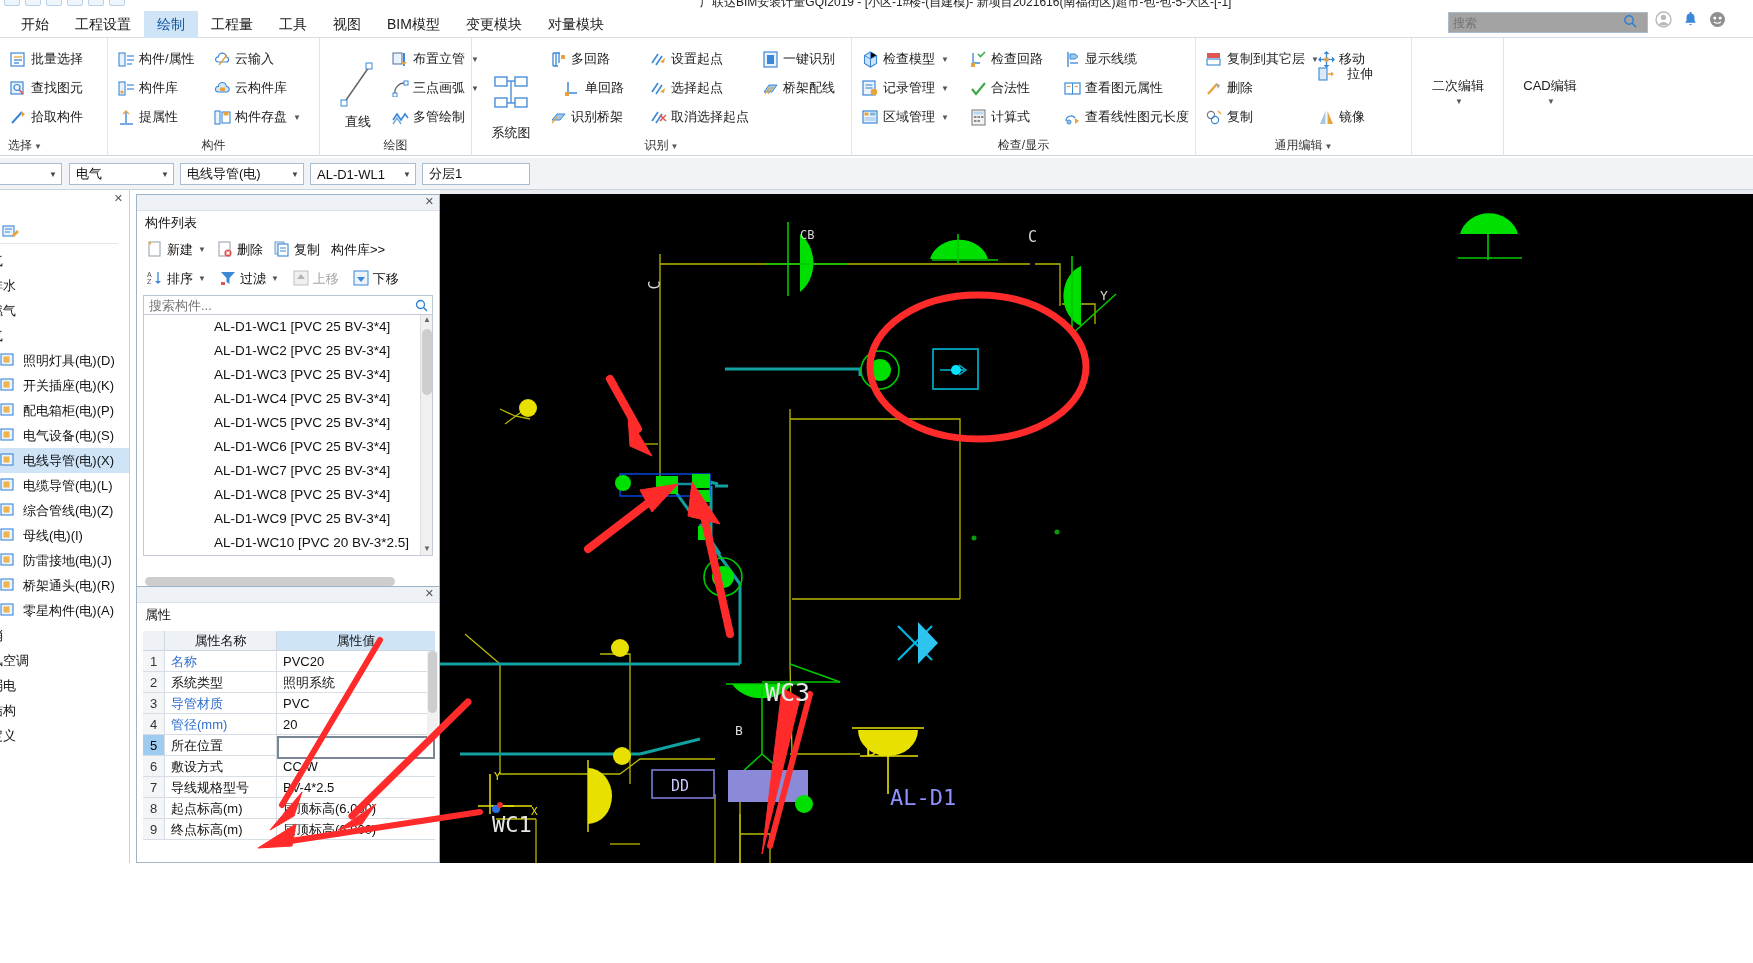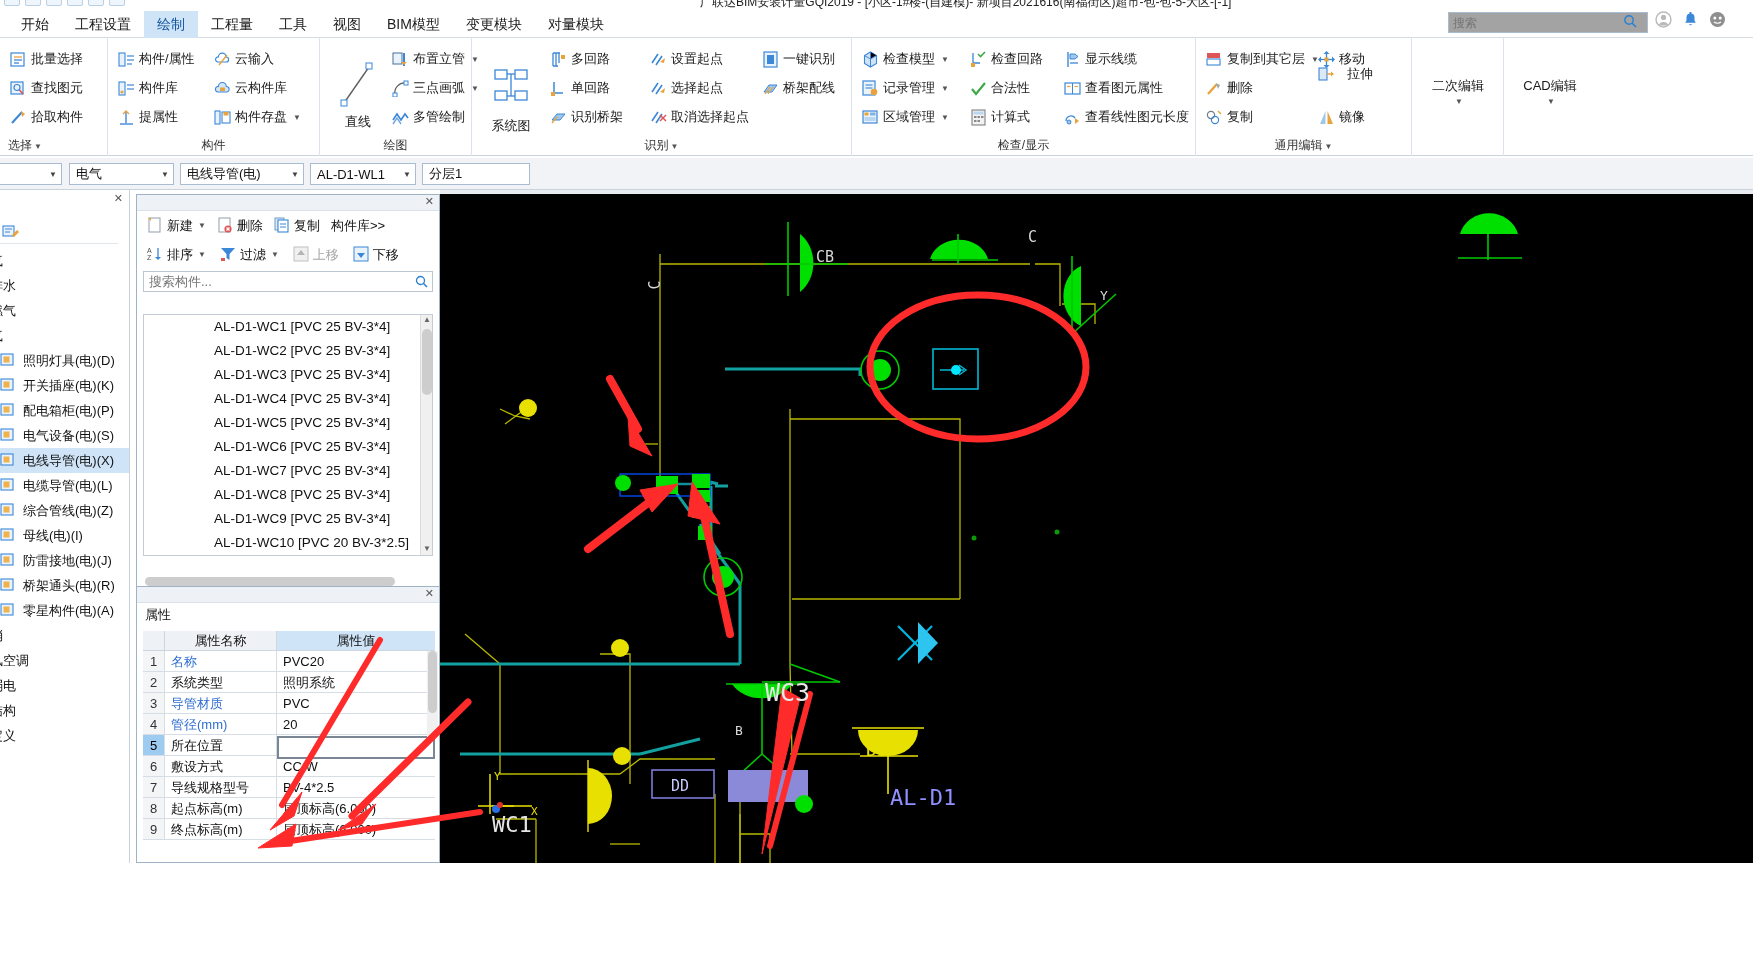--- a/index.html
+++ b/index.html
@@ -340,21 +340,21 @@
             <path d="M1 11l4-6 4 6 4-6 3 4" fill="none" stroke="#3b87d8" stroke-width="1.6"></path>
             <path d="M1 15l4-6 4 6" fill="none" stroke="#6fa8dc" stroke-width="1.4"></path>
           </svg>
         </span>
       <span class="cap">多管绘制</span>
     </div>
     <div class="glabel">绘图</div>
   </div>
 
   <div class="rgroup" style="left:472px;width:380px;">
-    <div class="bigbtn" style="left:8px;top:16px;width:62px;height:92px;">
+    <div class="bigbtn" style="left:8px;top:23px;width:62px;height:92px;">
       <span class="ico" style="width:40px;height:50px;">
         <svg width="40" height="50" viewBox="0 0 40 50">
             <rect x="4" y="5" width="12" height="9" fill="#fff" stroke="#3b87d8" stroke-width="1.3"></rect>
             <rect x="24" y="5" width="12" height="9" fill="#fff" stroke="#3b87d8" stroke-width="1.3"></rect>
             <rect x="4" y="26" width="12" height="9" fill="#fff" stroke="#3b87d8" stroke-width="1.3"></rect>
             <rect x="24" y="26" width="12" height="9" fill="#fff" stroke="#3b87d8" stroke-width="1.3"></rect>
             <line x1="16" y1="9" x2="24" y2="9" stroke="#3b87d8" stroke-width="1.3"></line>
             <line x1="20" y1="9" x2="20" y2="31" stroke="#3b87d8" stroke-width="1.3"></line>
             <line x1="16" y1="31" x2="24" y2="31" stroke="#3b87d8" stroke-width="1.3"></line>
           </svg>
@@ -364,21 +364,21 @@
     <div class="ritem" style="left:78px;top:10px;">
       <span class="ico">
           <svg width="17" height="17">
             <path d="M3 2v13M6 2v13M9 2v10" stroke="#3b87d8" stroke-width="1.3" fill="none"></path>
             <path d="M3 2h7M3 15h5" stroke="#3b87d8" stroke-width="1.3"></path>
             <rect x="11" y="4" width="4" height="4" fill="#e8a33d"></rect>
           </svg>
         </span>
       <span class="cap">多回路</span>
     </div>
-    <div class="ritem" style="left:78px;top:39px;text-align:center;">
+    <div class="ritem" style="left:92px;top:39px;text-align:center;">
       <span class="ico">
           <svg width="17" height="17">
             <path d="M4 2v11h9" stroke="#3b87d8" stroke-width="1.5" fill="none"></path>
             <rect x="1" y="12" width="4" height="4" fill="#e8a33d"></rect>
           </svg>
         </span>
       <span class="cap">单回路</span>
     </div>
     <div class="ritem" style="left:78px;top:68px;">
       <span class="ico">
@@ -781,20 +781,21 @@
       <div class="navitem plain">
         <span>定义</span>
       </div>
     </div>
 </div>
 
 <div class="cmppanel">
   <div class="panelhdr">
     <span class="x">✕</span>
   </div>
+  <div class="paneltitle">构件列表</div>
 
   <div class="cmptoolrow">
     <span class="tbtn">
       <span class="ico">
           <svg width="16" height="16">
             <rect x="2" y="1" width="11" height="14" fill="#fff" stroke="#9aa6b2" stroke-width="1.1"></rect>
             <path d="M1 1l3 0 0 3z" fill="#e8a33d"></path>
           </svg>
         </span>
       <span>新建</span>
@@ -1129,21 +1130,21 @@
 
     <g fill="#ff2b2b" stroke="#ff2b2b">
       <path d="M370 500 L330 652" stroke-width="6" stroke-linecap="round"></path>
       <path d="M322 660 L342 494 L360 504 Z"></path>
     </g>
 
   </svg>
 
   
   <div id="cvlabels">
-      <div class="cvlabel" style="left: 376px; top: 34px; color: rgb(216, 216, 216); font-size: 15px; margin-top: 20px;">CB</div>
+      <div class="cvlabel" style="left: 360px; top: 34px; color: rgb(216, 216, 216); font-size: 12px;">CB</div>
       <div class="cvlabel" style="left: 588px; top: 34px; color: rgb(216, 216, 216); font-size: 15px;">C</div>
       <div class="cvlabel" style="left: 210px; top: 82px; color: rgb(216, 216, 216); font-size: 15px; transform: rotate(-90deg);">C</div>
       <div class="cvlabel" style="left: 660px; top: 94px; color: rgb(216, 216, 216); font-size: 13px;">Y</div>
       <div class="cvlabel" style="left: 325px; top: 484px; color: rgb(230, 230, 230); font-size: 25px;">WC3</div>
       <div class="cvlabel" style="left: 295px; top: 529px; color: rgb(216, 216, 216); font-size: 13px;">B</div>
       <div class="cvlabel" style="left: 426px; top: 544px; color: rgb(232, 224, 0); font-size: 19px;">DJ</div>
       <div class="cvlabel" style="left: 450px; top: 591px; color: rgb(144, 144, 255); font-size: 22px;">AL-D1</div>
       <div class="cvlabel" style="left: 231px; top: 583px; color: rgb(200, 200, 255); font-size: 15px;">DD</div>
       <div class="cvlabel" style="left: 52px; top: 618px; color: rgb(230, 230, 230); font-size: 22px;">WC1</div>
       <div class="cvlabel" style="left: 54px; top: 576px; color: rgb(232, 224, 0); font-size: 11px;">Y</div>

